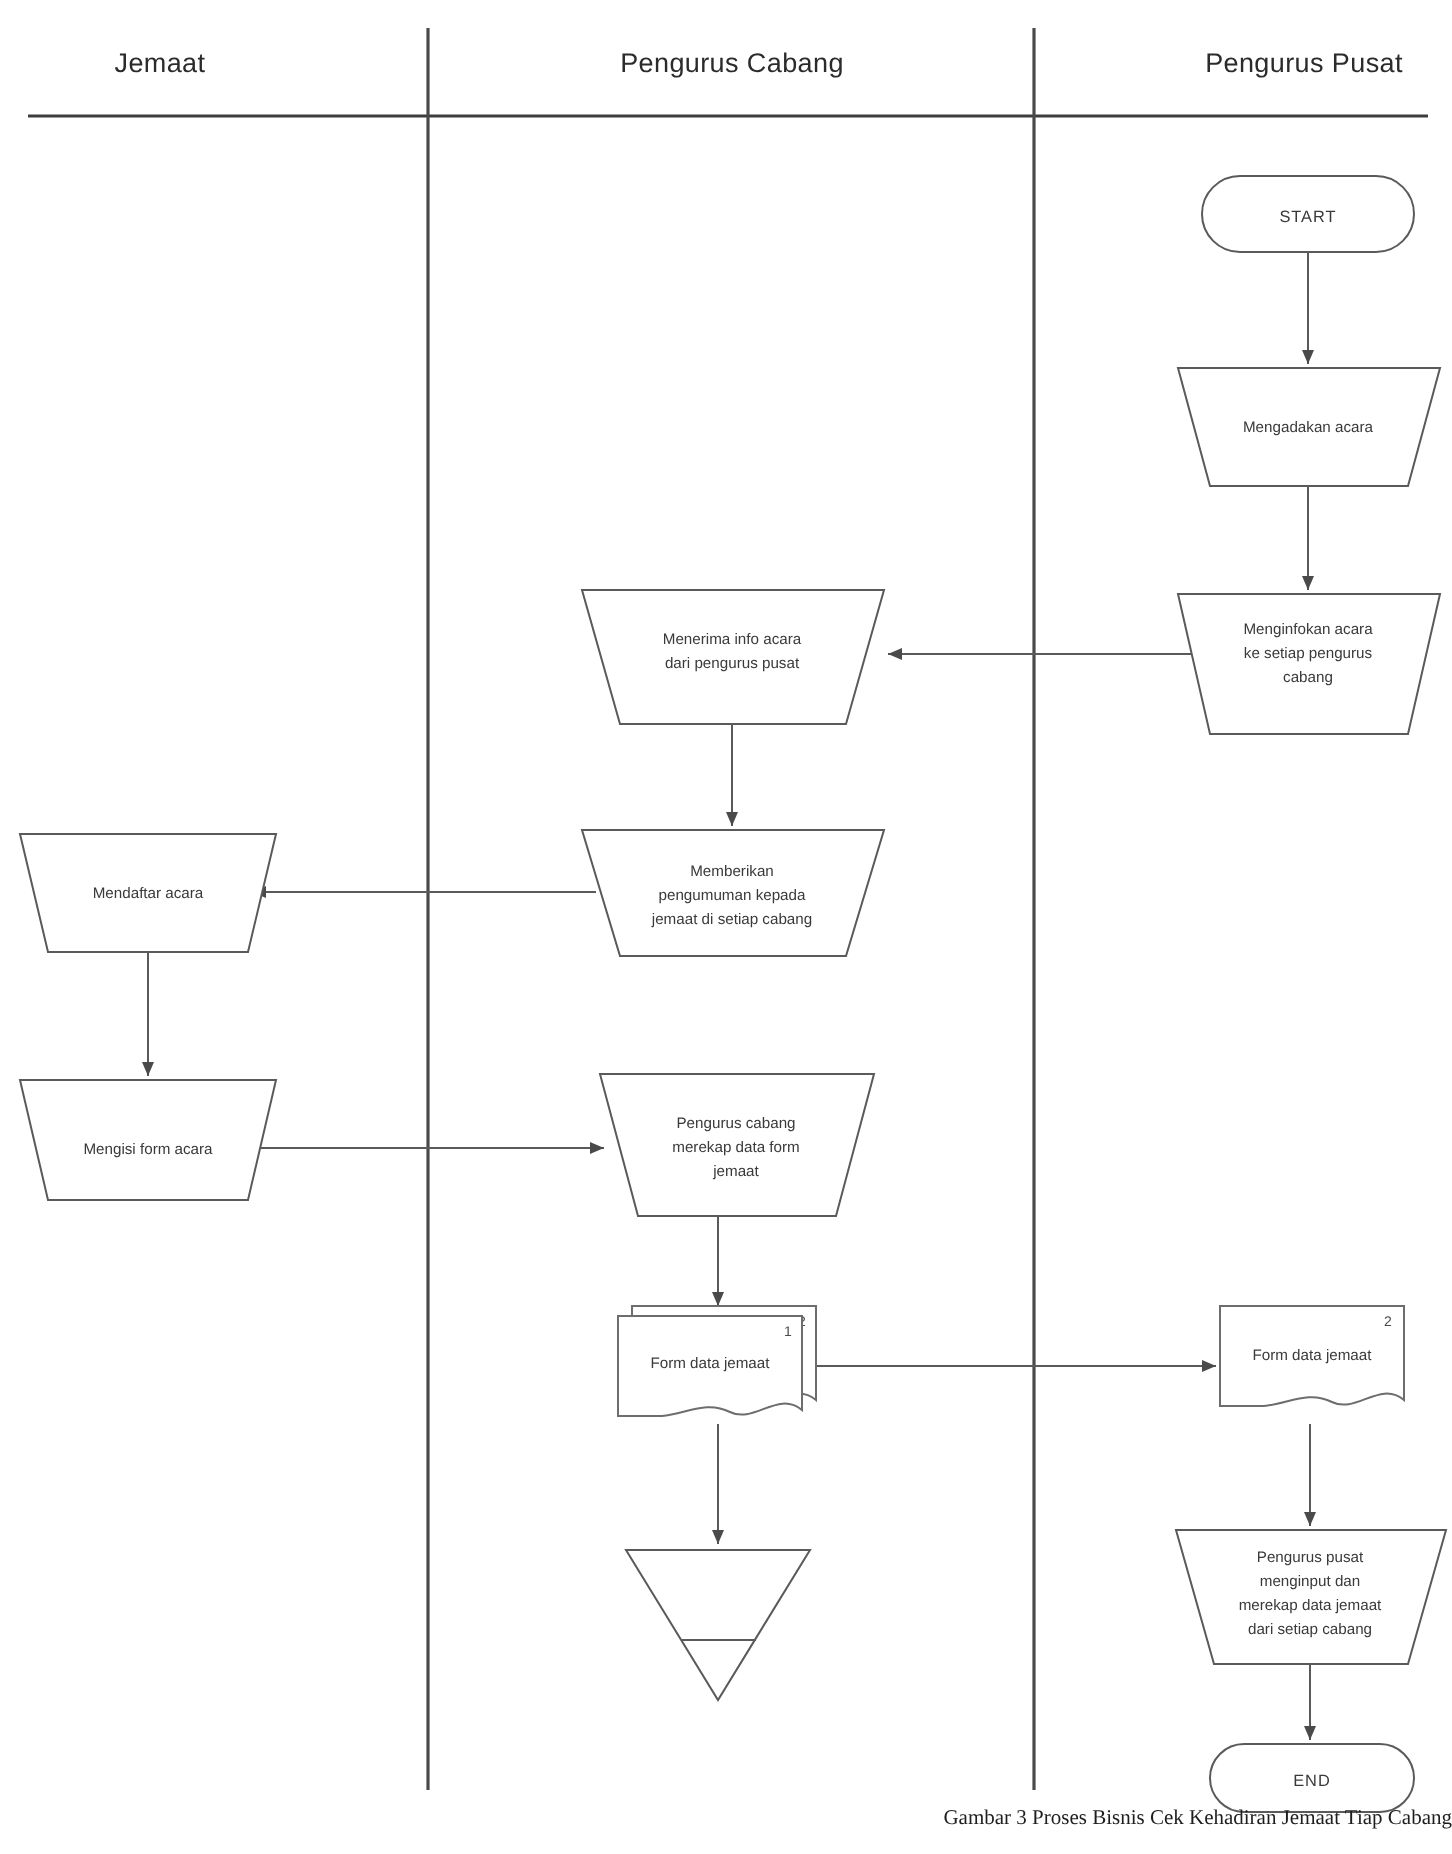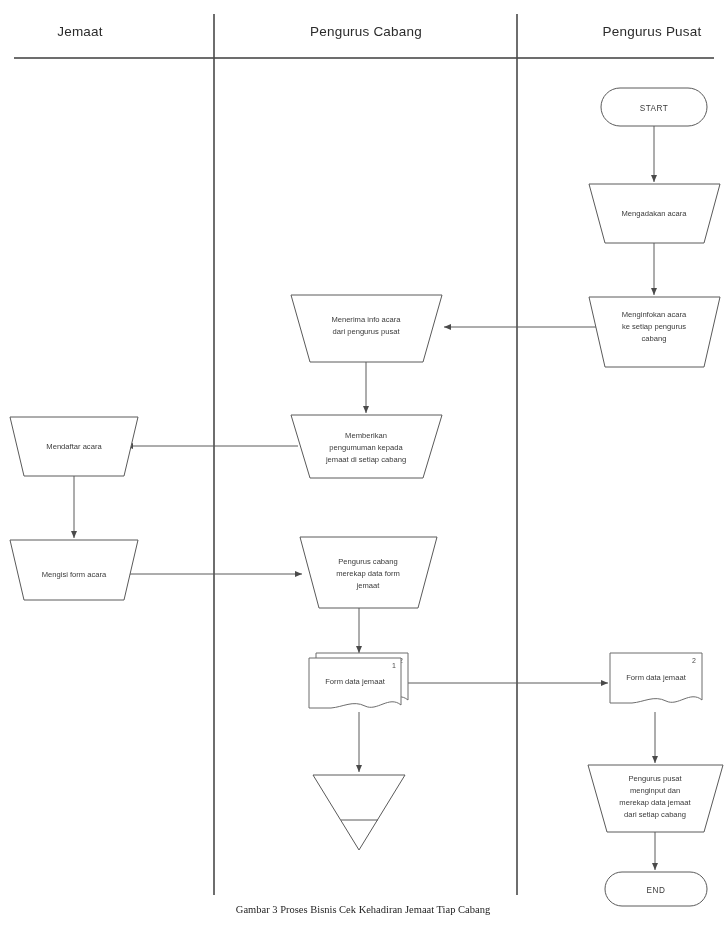--- a/index.html
+++ b/index.html
@@ -74,21 +74,21 @@
   .conn {
     stroke: #5a5a5a;
     stroke-width: 1;
     fill: none;
   }
   .caption {
     position: absolute;
     left: 0;
     top: 904px;
     width: 726px;
-    text-align: center;
+    text-align: right;
     font-family: "Liberation Serif", serif;
     font-size: 10.5px;
     color: #1e1e1e;
   }
 </style>
 </head>
 <body>
 
 <div id="diagram-root">
 

